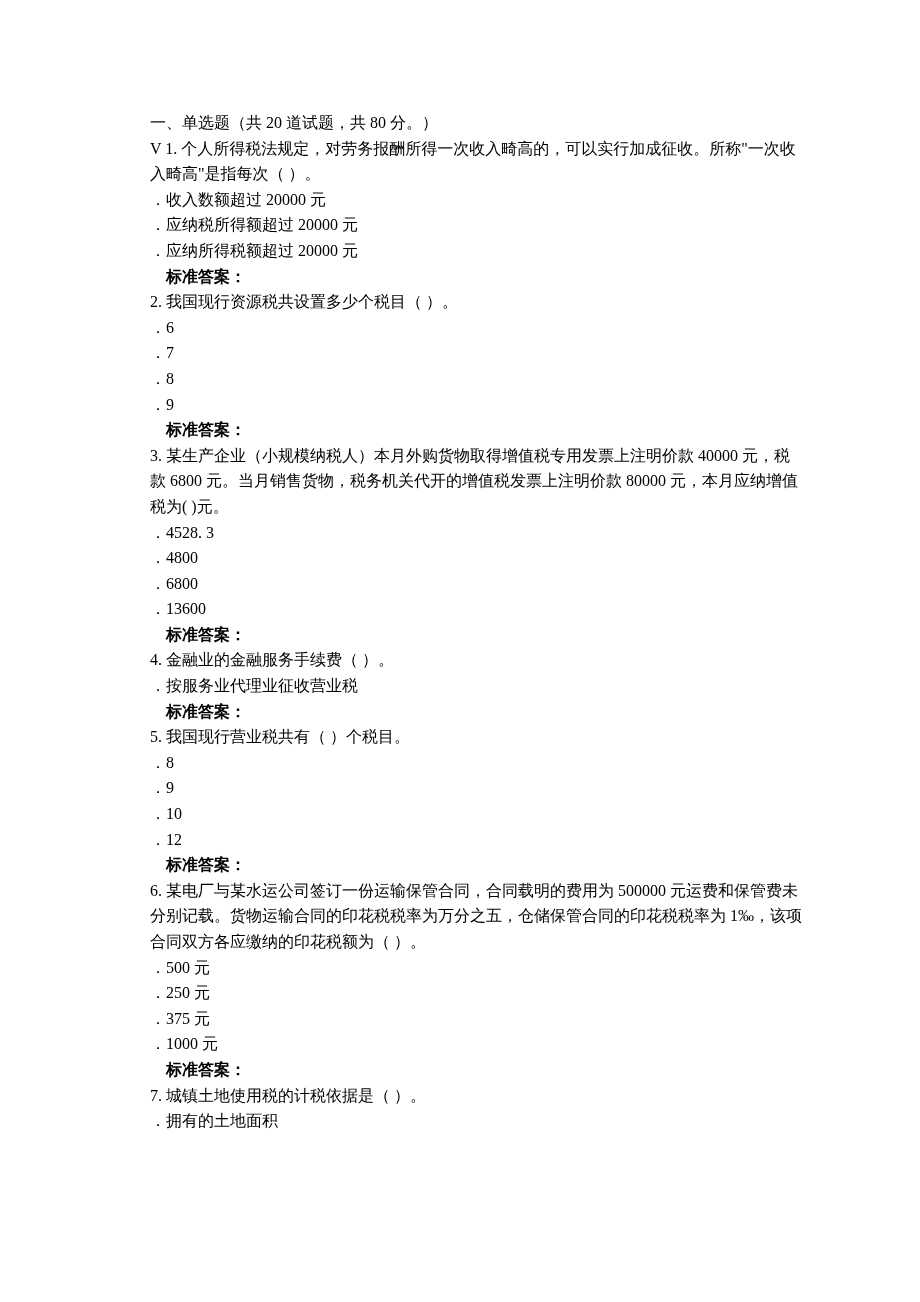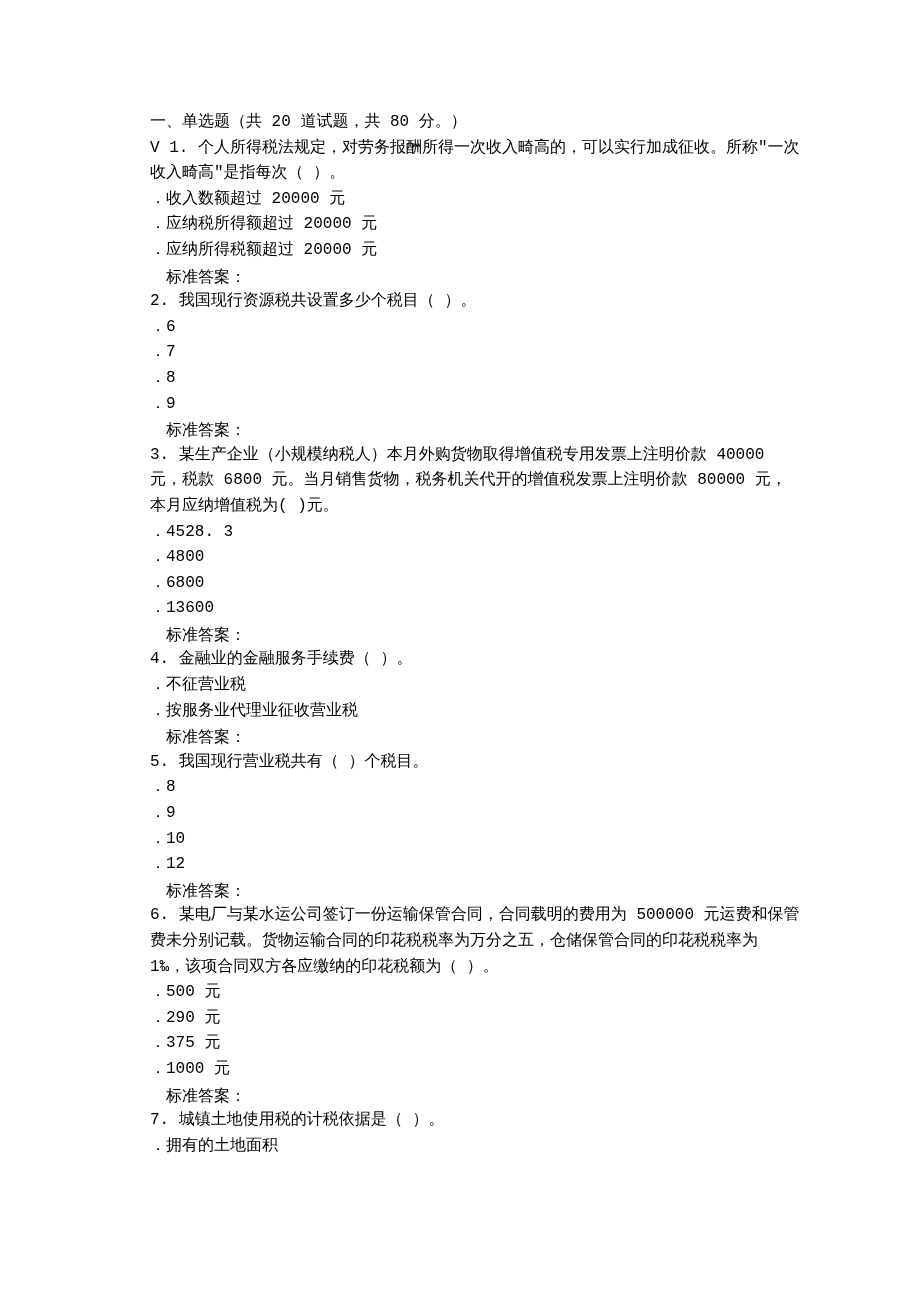--- a/index.html
+++ b/index.html
@@ -15,24 +15,24 @@
     width: 920px;
     min-height: 1302px;
     box-sizing: border-box;
     padding: 110px 118px 60px 118px;
   }
   .line {
     display: block;
   }
   .indent-1 {
     padding-left: 2em;
-    font-family: Liberation Mono, monospace;
   }
   .indent-2 {
     padding-left: 3em;
+    font-weight: bold;
   }
 </style>
 </head>
 <body>
 
 <div class="page">
   <div class="line indent-1">一、单选题（共 20 道试题，共 80 分。）</div>
   <div id="questions-container">
       <div class="line indent-1"><span>V 1.</span><span>  个人所得税法规定，对劳务报酬所得一次收入畸高的，可以实行加成征收。所称"一次收入畸高"是指每次（ ）。</span></div>
       <div class="line indent-1"><span>．</span><span>收入数额超过 20000 元</span></div>
@@ -45,31 +45,30 @@
       <div class="line indent-1"><span>．</span><span>8</span></div>
       <div class="line indent-1"><span>．</span><span>9</span></div>
       <div class="line indent-2">标准答案：</div>
       <div class="line indent-1"><span>3.</span><span>  某生产企业（小规模纳税人）本月外购货物取得增值税专用发票上注明价款 40000 元，税款 6800 元。当月销售货物，税务机关代开的增值税发票上注明价款 80000 元，本月应纳增值税为( )元。</span></div>
       <div class="line indent-1"><span>．</span><span>4528. 3</span></div>
       <div class="line indent-1"><span>．</span><span>4800</span></div>
       <div class="line indent-1"><span>．</span><span>6800</span></div>
       <div class="line indent-1"><span>．</span><span>13600</span></div>
       <div class="line indent-2">标准答案：</div>
       <div class="line indent-1"><span>4.</span><span>  金融业的金融服务手续费（ ）。</span></div>
-      <div class="line indent-1"><span>．</span><span>不征营业税</span></div>
       <div class="line indent-1"><span>．</span><span>按服务业代理业征收营业税</span></div>
       <div class="line indent-2">标准答案：</div>
       <div class="line indent-1"><span>5.</span><span>  我国现行营业税共有（ ）个税目。</span></div>
       <div class="line indent-1"><span>．</span><span>8</span></div>
       <div class="line indent-1"><span>．</span><span>9</span></div>
       <div class="line indent-1"><span>．</span><span>10</span></div>
       <div class="line indent-1"><span>．</span><span>12</span></div>
       <div class="line indent-2">标准答案：</div>
       <div class="line indent-1"><span>6.</span><span>  某电厂与某水运公司签订一份运输保管合同，合同载明的费用为 500000 元运费和保管费未分别记载。货物运输合同的印花税税率为万分之五，仓储保管合同的印花税税率为 1‰，该项合同双方各应缴纳的印花税额为（ ）。</span></div>
       <div class="line indent-1"><span>．</span><span>500 元</span></div>
-      <div class="line indent-1"><span>．</span><span>290 元</span></div>
+      <div class="line indent-1"><span>．</span><span>250 元</span></div>
       <div class="line indent-1"><span>．</span><span>375 元</span></div>
       <div class="line indent-1"><span>．</span><span>1000 元</span></div>
       <div class="line indent-2">标准答案：</div>
       <div class="line indent-1"><span>7.</span><span>  城镇土地使用税的计税依据是（ ）。</span></div>
       <div class="line indent-1"><span>．</span><span>拥有的土地面积</span></div>
     </div>
 </div>
 
 </body></html>

